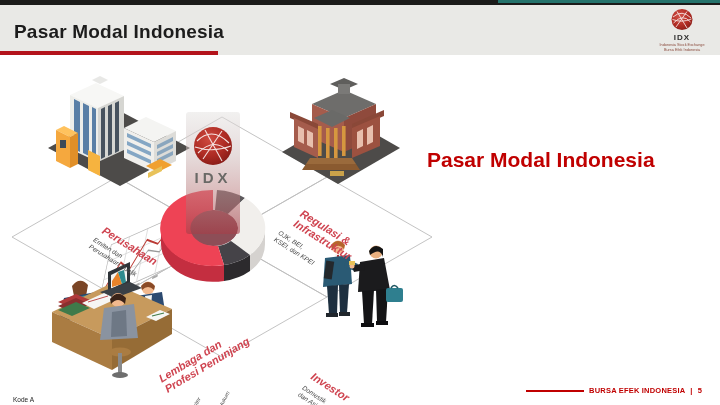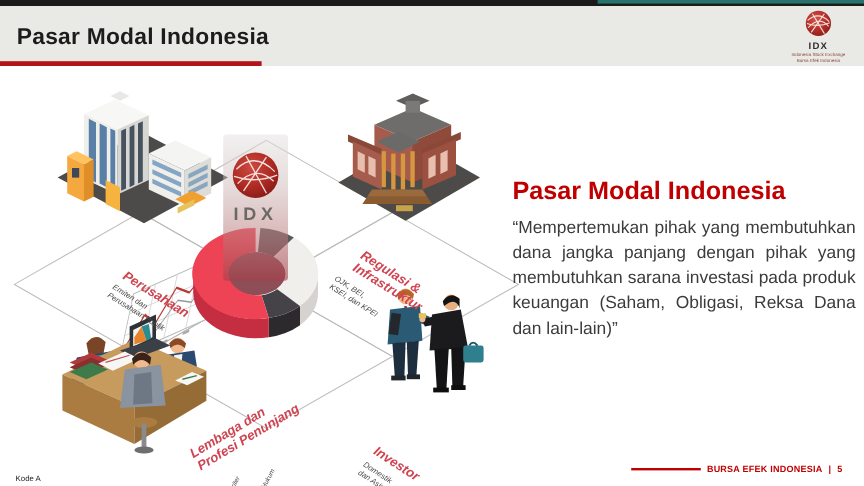--- a/index.html
+++ b/index.html
@@ -303,21 +303,20 @@
       <div>Investor</div>
     </div>
     <div class="iso-sub rot-i" style="left:305px;top:329px;">
       <div>Domestik</div>
       <div>dan Asing</div>
     </div>
   </div>
 
   <section class="textblock">
     <h2 class="section-title">Pasar Modal Indonesia</h2>
-    <p class="section-body">“Mempertemukan pihak yang membutuhkan dana jangka panjang dengan pihak yang membutuhkan sarana investasi pada produk keuangan (Saham, Obligasi, Reksa Dana dan lain-lain)”</p>
   </section>
 
   <span class="footer-note">Kode A</span>
   <div class="footer-right">
     <span class="footer-rule"></span>
     <span class="footer-org">BURSA EFEK INDONESIA</span>
     <span class="footer-sep">|</span>
     <span class="footer-page">5</span>
   </div>
 

